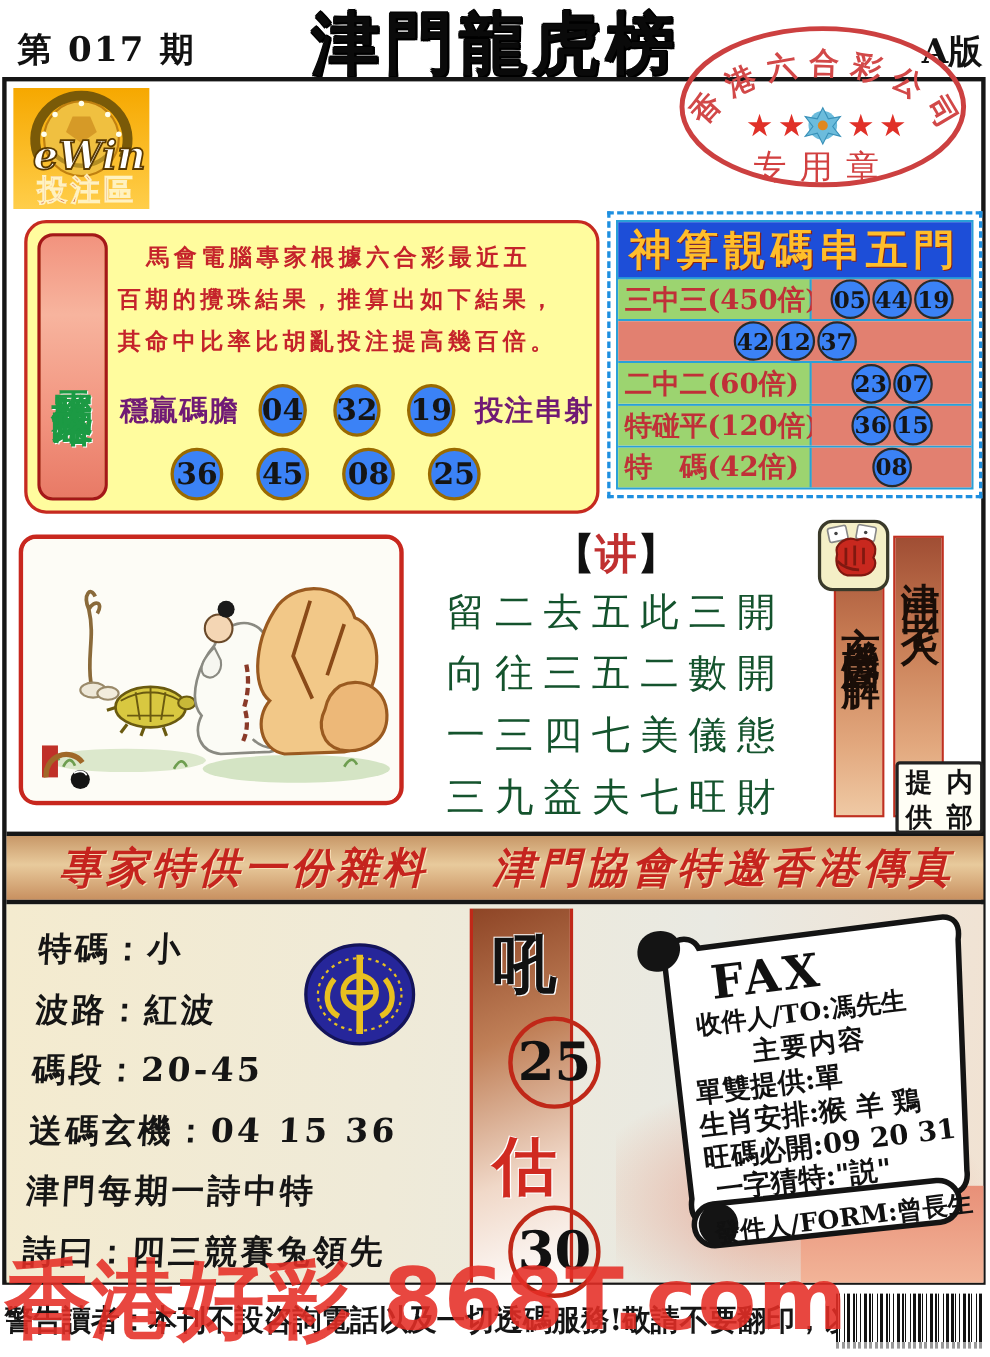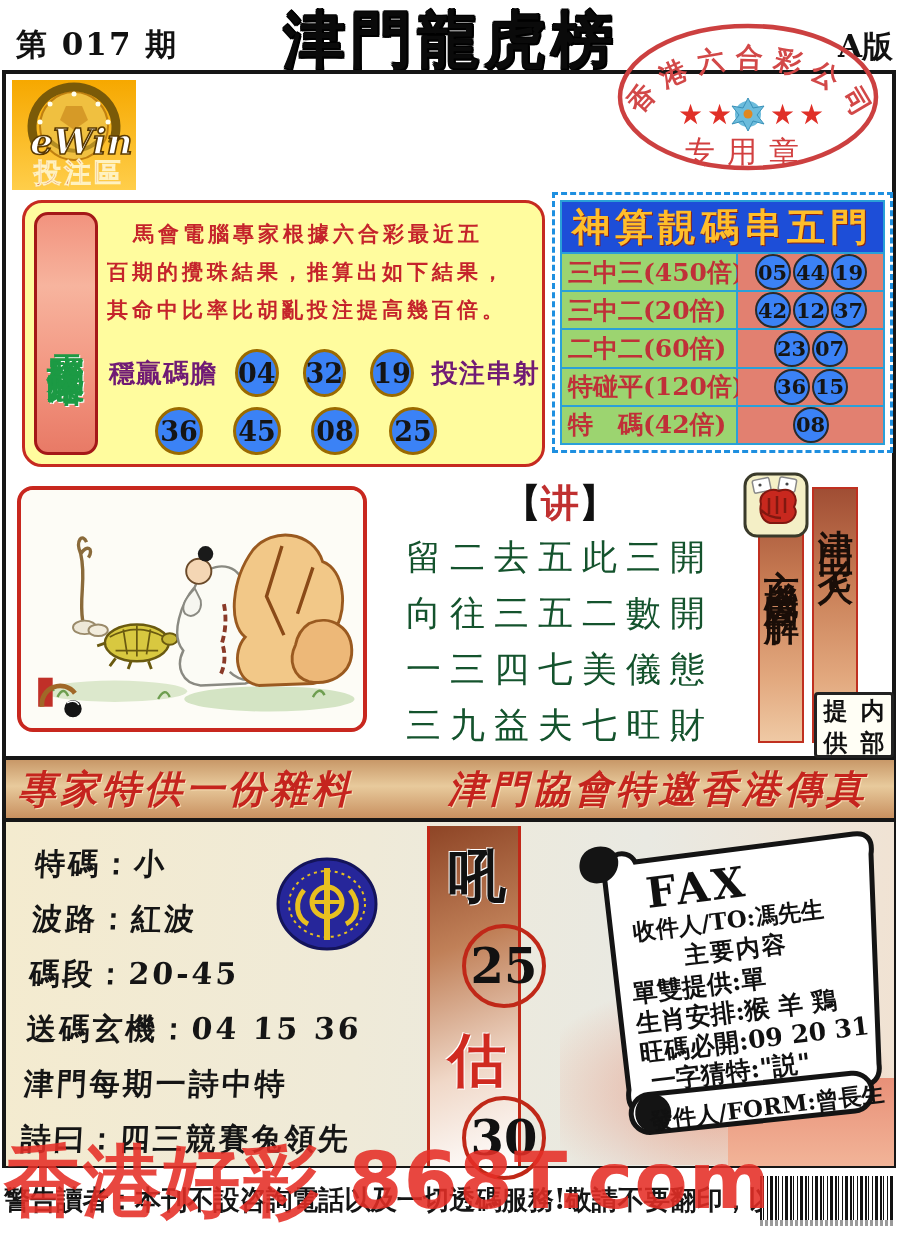--- a/index.html
+++ b/index.html
@@ -75,21 +75,21 @@
   .banner-elder{left:812px;padding-top:12px;}
   .fist{left:743px;top:472px;width:66px;height:66px;z-index:4;}
   .supply{left:814px;top:692px;width:80px;height:66px;background:#FFFEF5;border:3px solid #222;border-radius:4px;
           box-sizing:border-box;display:grid;grid-template-columns:1fr 1fr;z-index:5;}
   .supply span{display:flex;align-items:center;justify-content:center;font-size:24px;font-weight:bold;color:#111;}
 
   
   .ribbon{left:6px;top:756px;width:888px;height:66px;box-sizing:border-box;
           border-top:4px solid #161616;border-bottom:4px solid #161616;
           background:linear-gradient(180deg,#C89868 0%,#E8CA9C 45%,#C89060 100%);
-          display:flex;justify-content:space-between;align-items:center;padding:0 26px 0 12px;z-index:3;}
+          display:flex;justify-content:space-between;align-items:center;padding:0 26px 0 48px;z-index:3;}
   .ribbon span{font-size:38px;font-weight:900;color:#C5241E;letter-spacing:4px;font-style:italic;
                text-shadow:1px 1px 0 #F8E0B8;white-space:nowrap;}
 
   
   .bottom-bg{left:6px;top:822px;width:888px;height:344px;
              background:linear-gradient(95deg,#F4EBCF 0%,#EFEAD8 40%,#E9E9E2 70%,#F1E2D2 100%);z-index:1;}
   .info{left:28px;top:836px;width:400px;z-index:3;transform:skewX(-3deg);}
   .info div{font-size:30px;font-weight:bold;color:#151515;line-height:55px;letter-spacing:3px;white-space:nowrap;}
   .club{left:276px;top:856px;width:102px;height:96px;z-index:3;}
 
@@ -203,21 +203,20 @@
       <div style="display:flex;flex-direction:column;flex:1;">
           <div class="trow">
             <div class="tlabel">三中三(450倍)</div>
             <div class="tballs">
               <span class="ball tball">05</span>
               <span class="ball tball">44</span>
               <span class="ball tball">19</span>
             </div>
           </div>
           <div class="trow">
-            <div class="tlabel">三中二(20倍)</div>
             <div class="tballs">
               <span class="ball tball">42</span>
               <span class="ball tball">12</span>
               <span class="ball tball">37</span>
             </div>
           </div>
           <div class="trow">
             <div class="tlabel">二中二(60倍)</div>
             <div class="tballs">
               <span class="ball tball">23</span>

